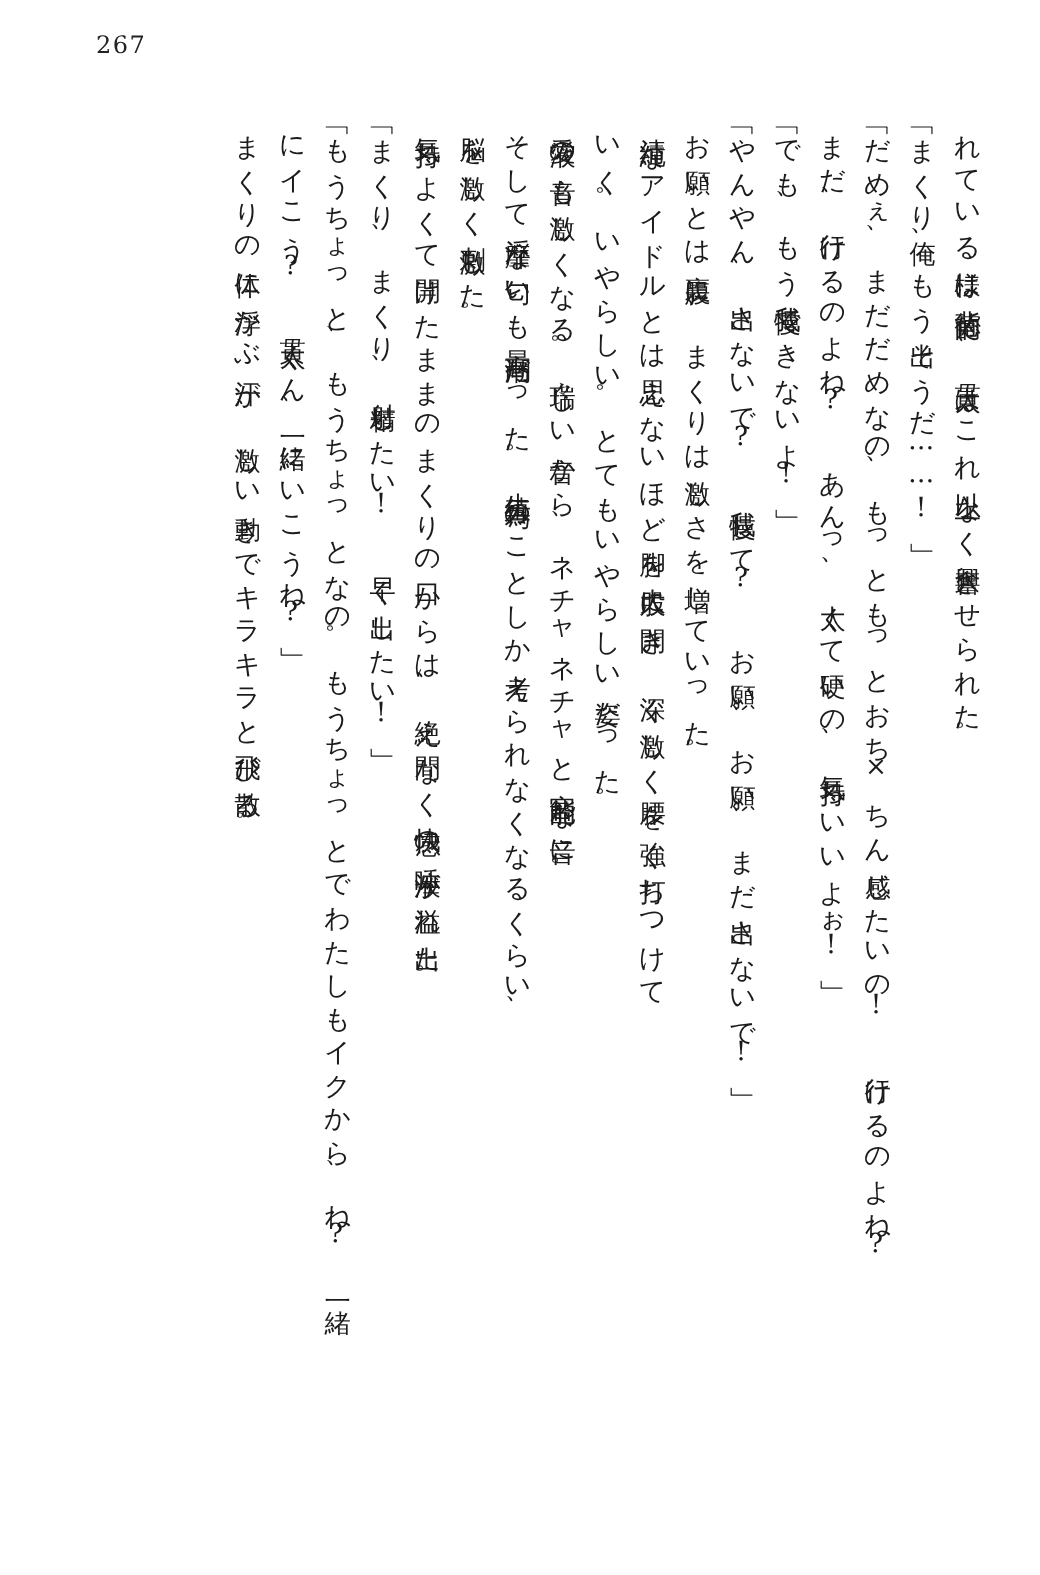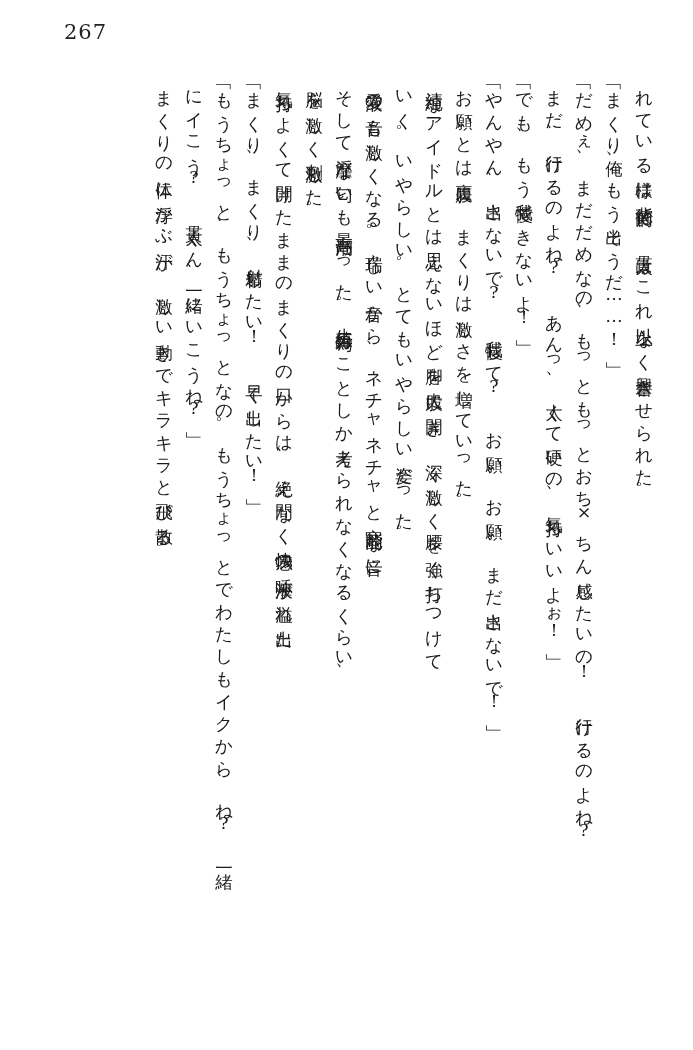--- a/index.html
+++ b/index.html
@@ -18,21 +18,21 @@
     position: relative;
     width: 693px;
     height: 1050px;
     box-sizing: border-box;
     background: #fff;
   }
   .page-number {
     position: absolute;
     top: 20px;
     left: 64px;
-    font-size: 21px;
+    font-size: 16px;
     letter-spacing: 1px;
     color: #222;
     font-family: "DejaVu Serif", "Liberation Serif", serif;
   }
   .text-body {
     position: absolute;
     top: 78px;
     left: 32px;
     right: 34px;
     height: 930px;

